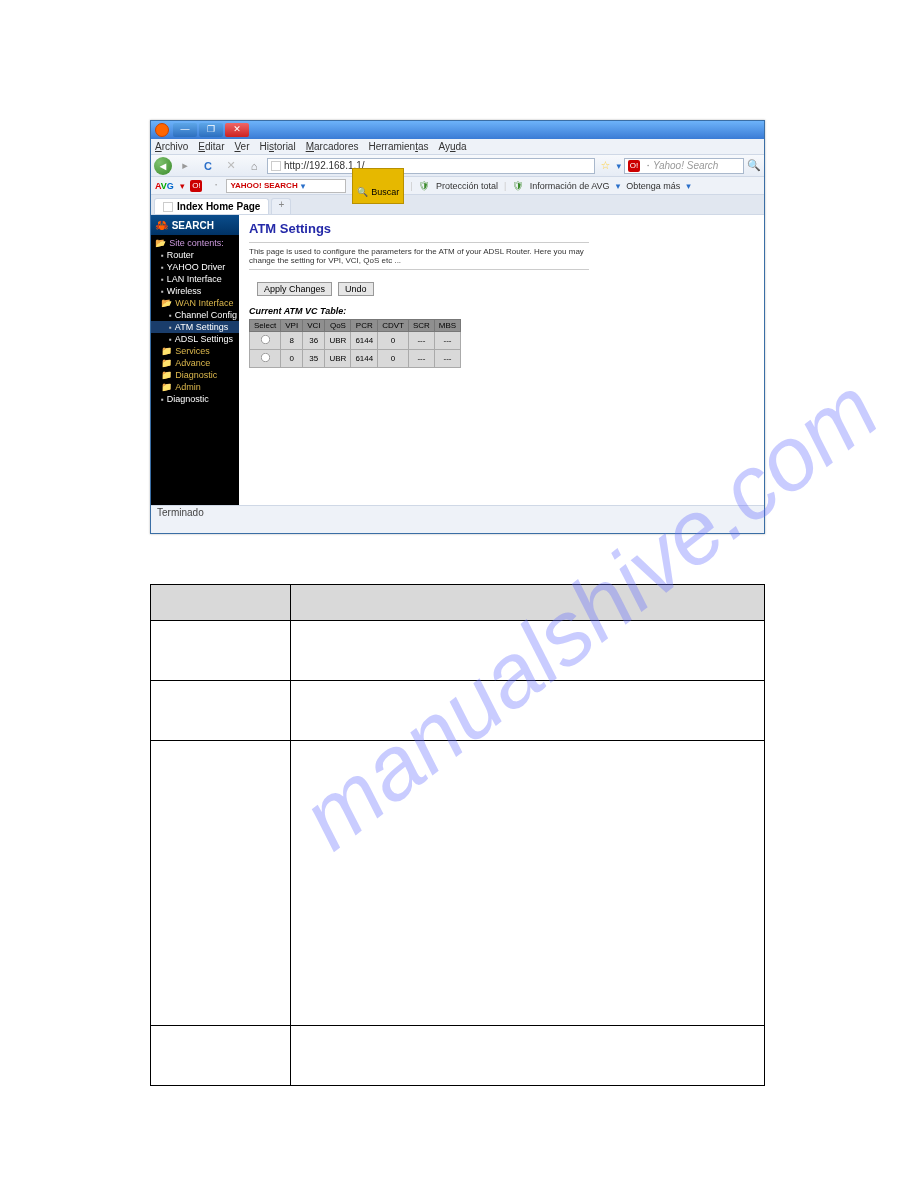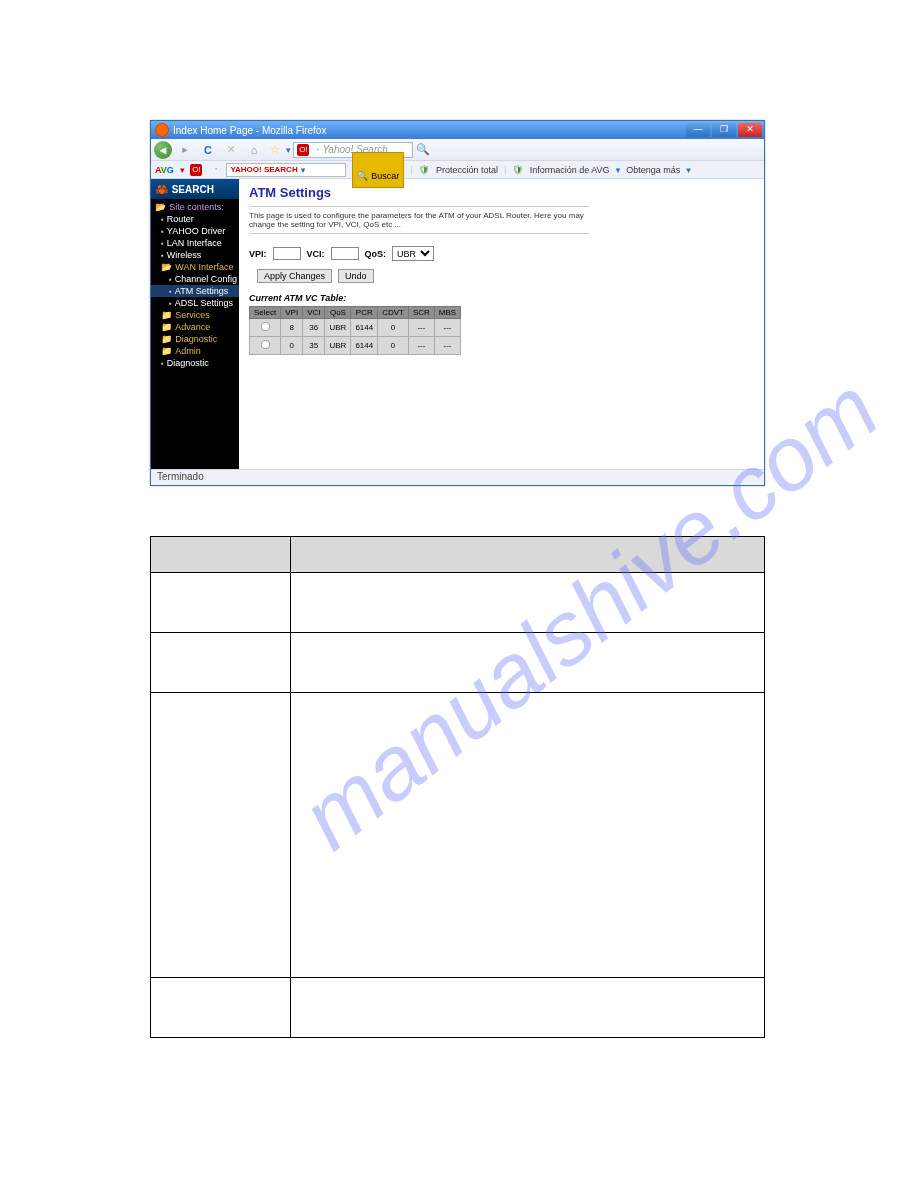--- a/index.html
+++ b/index.html
@@ -271,21 +271,21 @@
   }
   .atm-table td {
     background: #d9d9d9;
     border: 1px solid #aaa;
     padding: 1px 4px;
     text-align: center;
   }
   .atm-table .radio-cell input { transform: scale(0.7); }
 
   .statusbar {
-    height: 16px;
+    height: 28px;
     border-top: 1px solid #cfd8e6;
     background: #eef2f8;
     font-size: 10px;
     color: #444;
     padding: 1px 6px;
   }
 
   
   .doc-table {
     width: 615px;
@@ -324,35 +324,47 @@
 <svg class="watermark">
   <text x="200" y="720" transform="rotate(-38 460 594)">manualshive.com</text>
 </svg>
 
 <div class="page-wrap">
 
   <div class="browser-window">
 
     <div class="titlebar">
       <div class="titlebar-icon"></div>
-      <div class="titlebar-text">Index Home Page - Mozilla Firefox</div>
       <div class="win-controls">
         <div class="win-btn win-min">—</div>
         <div class="win-btn win-max">❐</div>
         <div class="win-btn win-close">✕</div>
       </div>
     </div>
 
+    <div class="menubar">
+      <span><u>A</u><span></span>rchivo</span>
+      <span><u>E</u>ditar</span>
+      <span><u>V</u>er</span>
+      <span>Hi<u>s</u>torial</span>
+      <span><u>M</u>arcadores</span>
+      <span>Herramien<u>t</u>as</span>
+      <span>Ay<u>u</u>da</span>
+    </div>
 
     <div class="navbar">
       <div class="nav-btn nav-back">◄</div>
       <div class="nav-btn nav-fwd">▸</div>
       <div class="nav-btn nav-reload">C</div>
       <div class="nav-btn nav-stop">✕</div>
       <div class="nav-btn nav-home">⌂</div>
+      <div class="urlbar">
+        <div class="page-icon"></div>
+        <span>http://192.168.1.1/</span>
+      </div>
       <div class="star-icon">☆</div>
       <div style="color:#2a6fc9;font-size:9px;">▾</div>
       <div class="searchbox">
         <div class="y-icon">O!</div>
         <span style="color:#999;">・</span>
         <span style="color:#999;font-style:italic;">Yahoo! Search</span>
       </div>
       <div style="width:14px;text-align:center;color:#2a6fc9;">🔍</div>
     </div>
 
@@ -370,20 +382,27 @@
       <span class="shield">🛡</span>
       <span>Protección total</span>
       <span class="sep">|</span>
       <span class="shield">🛡</span>
       <span>Información de AVG</span>
       <span style="color:#2a6fc9;">▾</span>
       <span>Obtenga más</span>
       <span style="color:#2a6fc9;">▾</span>
     </div>
 
+    <div class="tabbar">
+      <div class="tab">
+        <div class="tab-icon"></div>
+        <span>Index Home Page</span>
+      </div>
+      <div class="tab-add">+</div>
+    </div>
 
     <div class="content-area">
       <div class="sidebar">
         <div class="realtek-logo">
           <span class="realtek-crab">🦀</span>
           <span>SEARCH</span>
         </div>
         <div class="sidebar-list">
           <div class="side-item cat">
             <span style="color:#c9d;">📂</span>
@@ -441,28 +460,20 @@
               <span class="bullet">▪</span>
               <span>Diagnostic</span>
             </div>
         </div>
       </div>
 
       <div class="main-panel">
         <div class="page-title">ATM Settings</div>
         <div class="page-desc">This page is used to configure the parameters for the ATM of your ADSL Router. Here you may change the setting for VPI, VCI, QoS etc ...</div>
 
-        <div class="form-row">
-          <label>VPI:</label>
-          <input class="tiny-input" style="">
-          <label>VCI:</label>
-          <input class="tiny-input" style="">
-          <label>QoS:</label>
-          <select class="qos-select"><option>UBR</option></select>
-        </div>
 
 
         <div class="btn-row">
           <button class="btn">Apply Changes</button>
           <button class="btn">Undo</button>
         </div>
 
         <div class="table-caption">Current ATM VC Table:</div>
         <table class="atm-table">
           <tbody>

